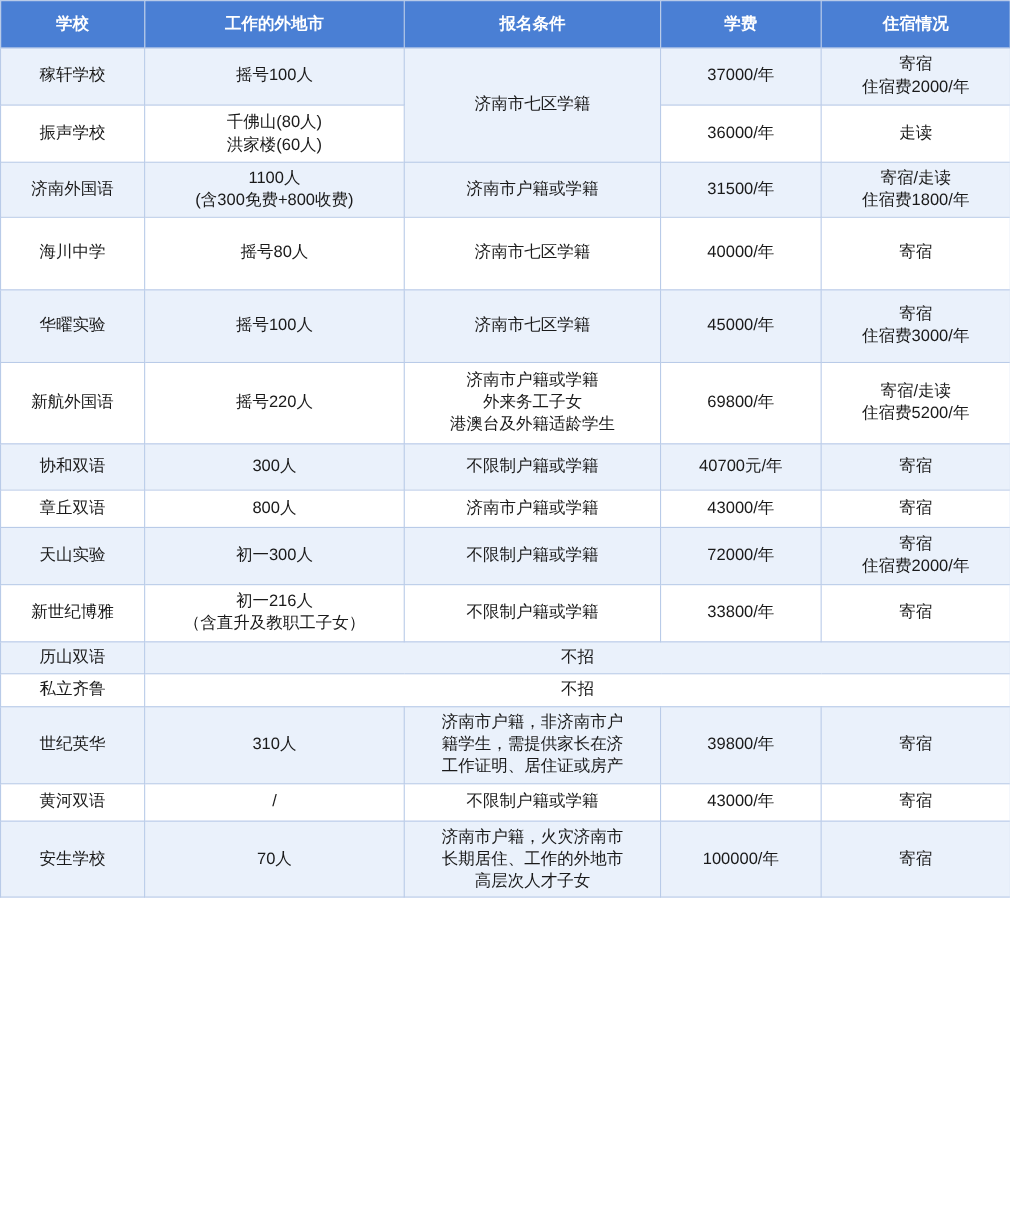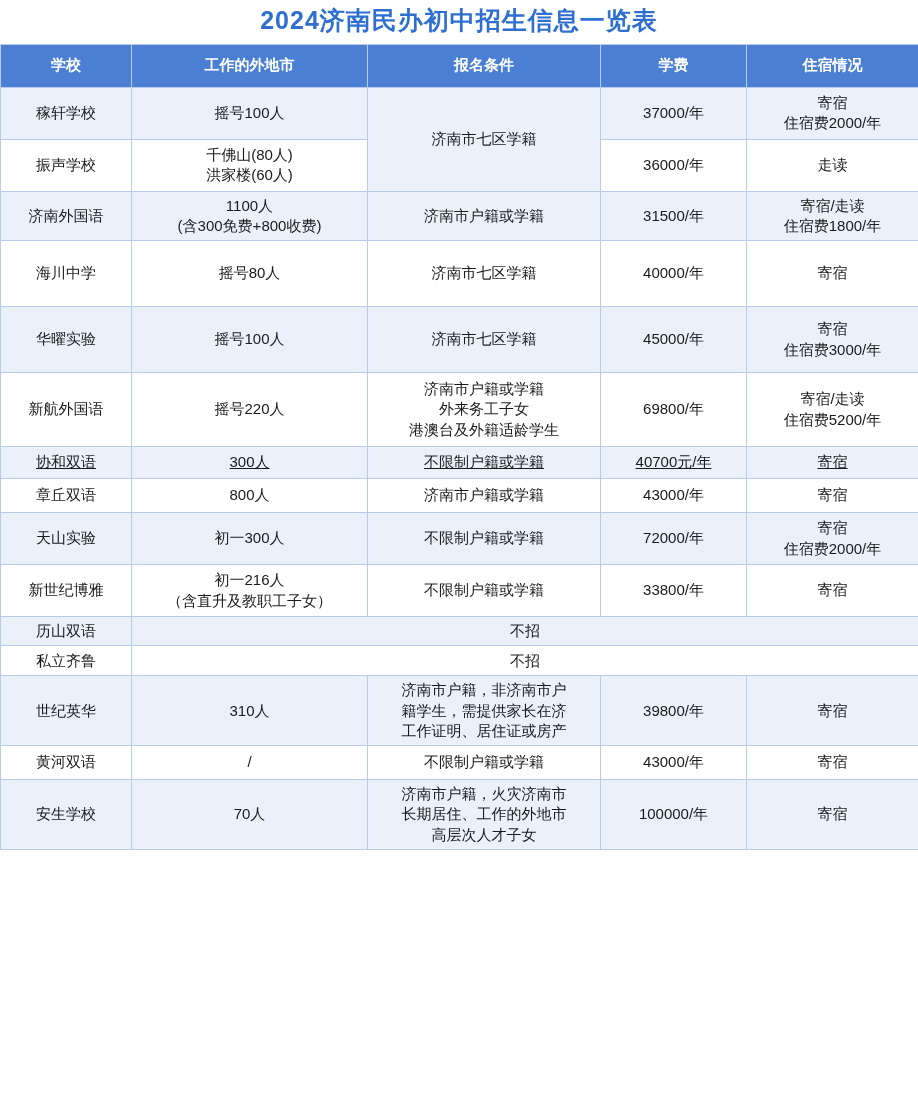--- a/index.html
+++ b/index.html
@@ -74,21 +74,20 @@
   col.c1 { width: 236px; }
   col.c2 { width: 233px; }
   col.c3 { width: 146px; }
   col.c4 { width: 172px; }
 </style>
 </head>
 <body>
 
 <div class="page">
 
-  <div class="title">2024济南民办初中招生信息一览表</div>
 
   <table class="grid">
     <colgroup>
       <col class="c0">
         <col class="c1">
         <col class="c2">
         <col class="c3">
         <col class="c4">
     </colgroup>
     <thead>
@@ -259,21 +258,21 @@
               <span>69800/年</span>
             </div>
           </td>
           <td class="multi">
             <div class="cell-lines">
               <span>寄宿/走读</span>
               <span>住宿费5200/年</span>
             </div>
           </td>
         </tr>
-        <tr class="alt" style="height: 32px; text-decoration: underline;">
+        <tr class="alt" style="height: 42px;">
           <td class="school">
             <div class="cell-lines">
               <span>协和双语</span>
             </div>
           </td>
           <td class="multi">
             <div class="cell-lines">
               <span>300人</span>
             </div>
           </td>

